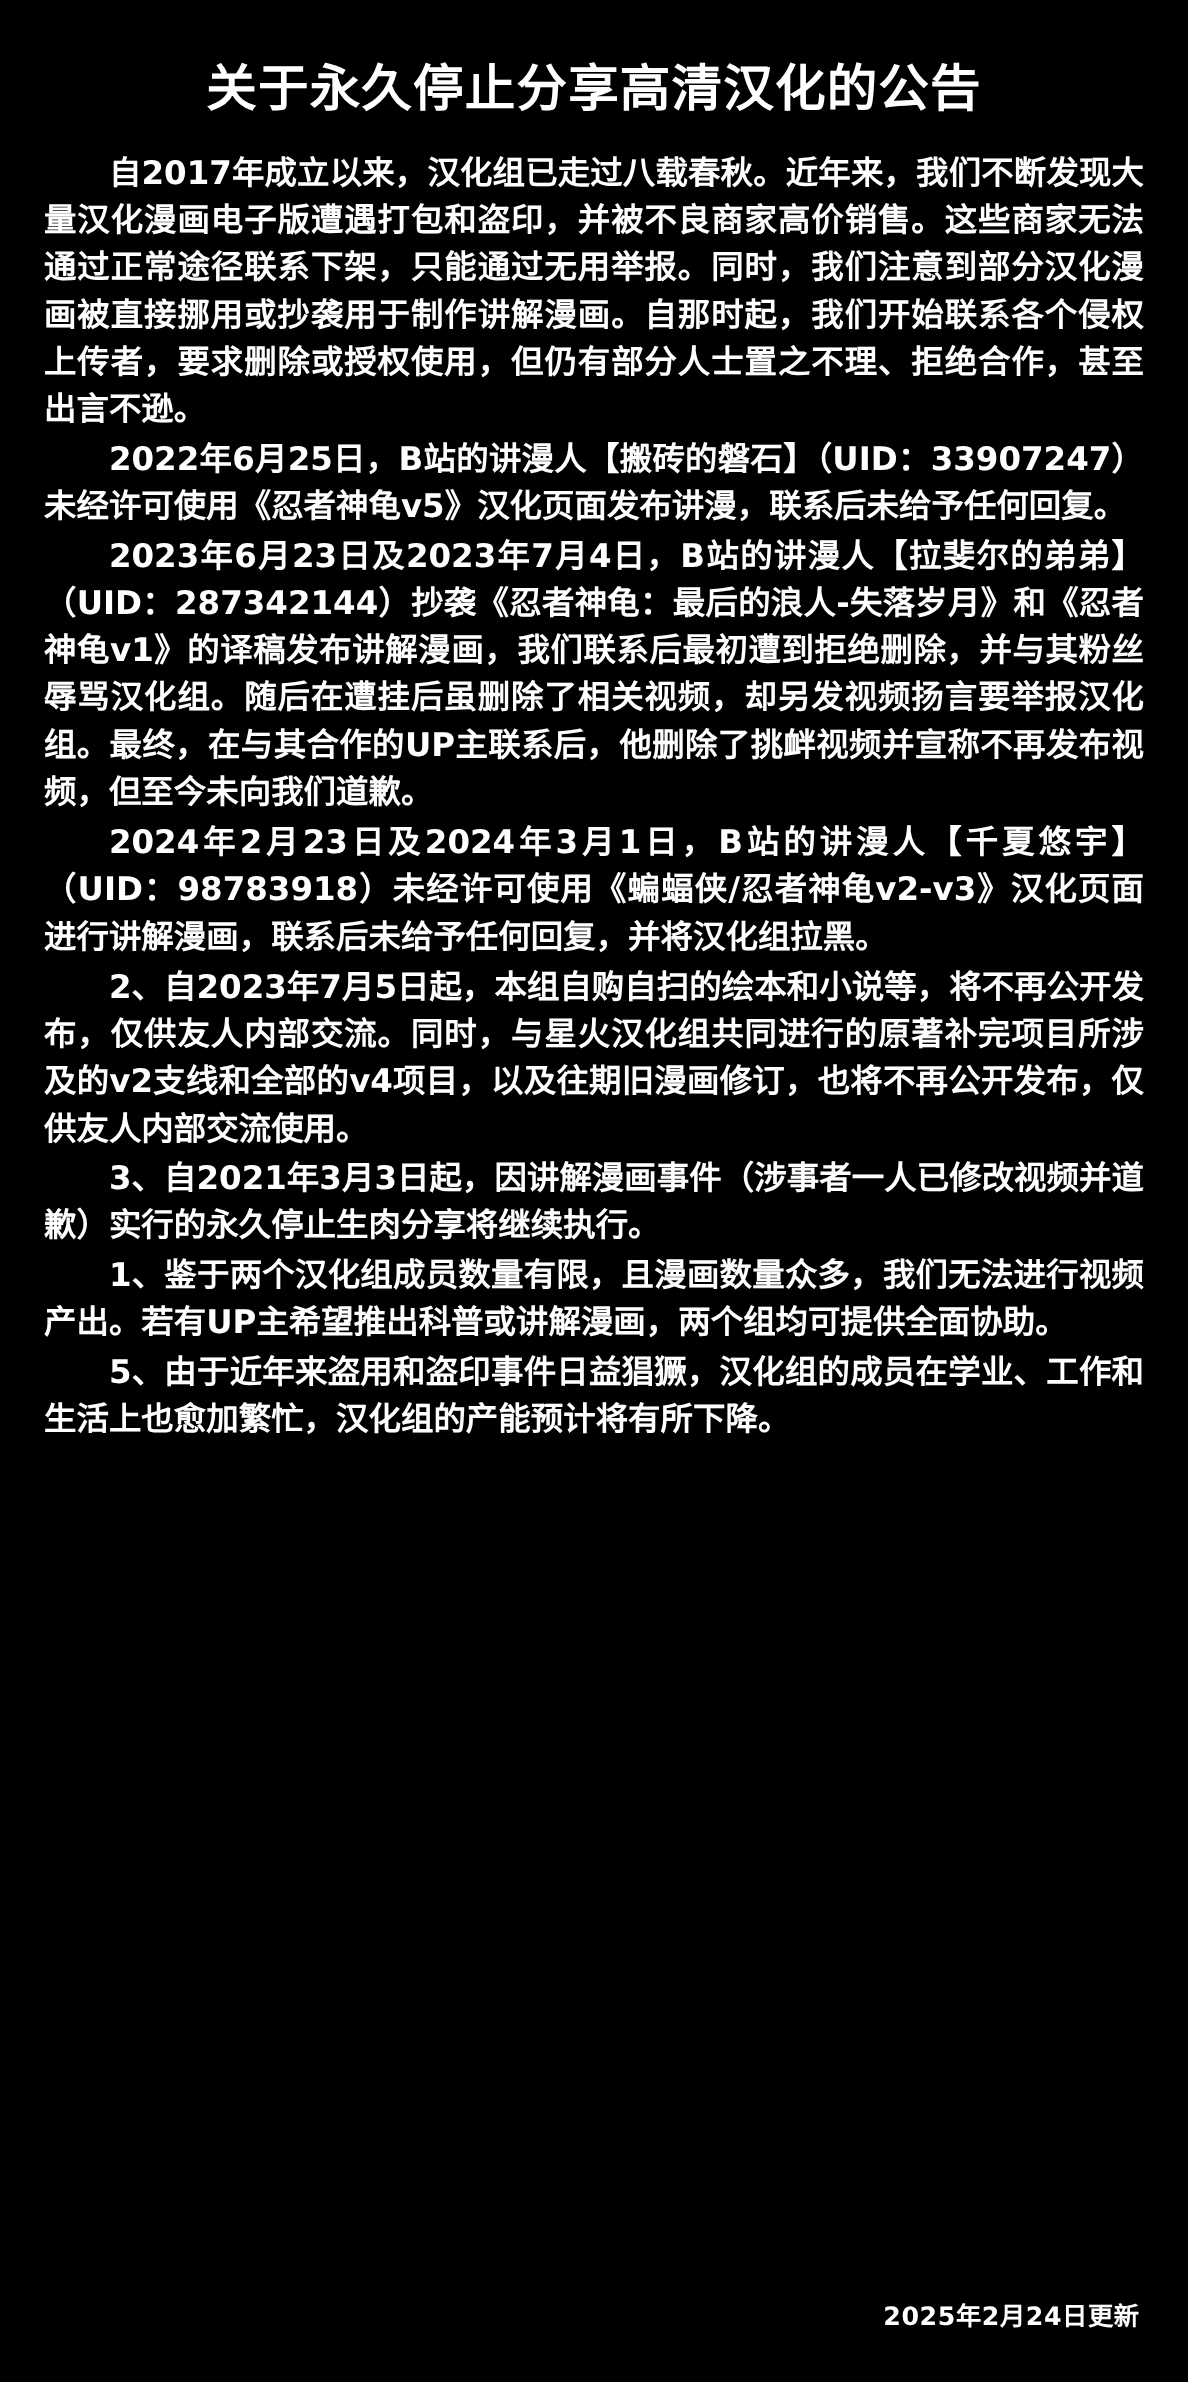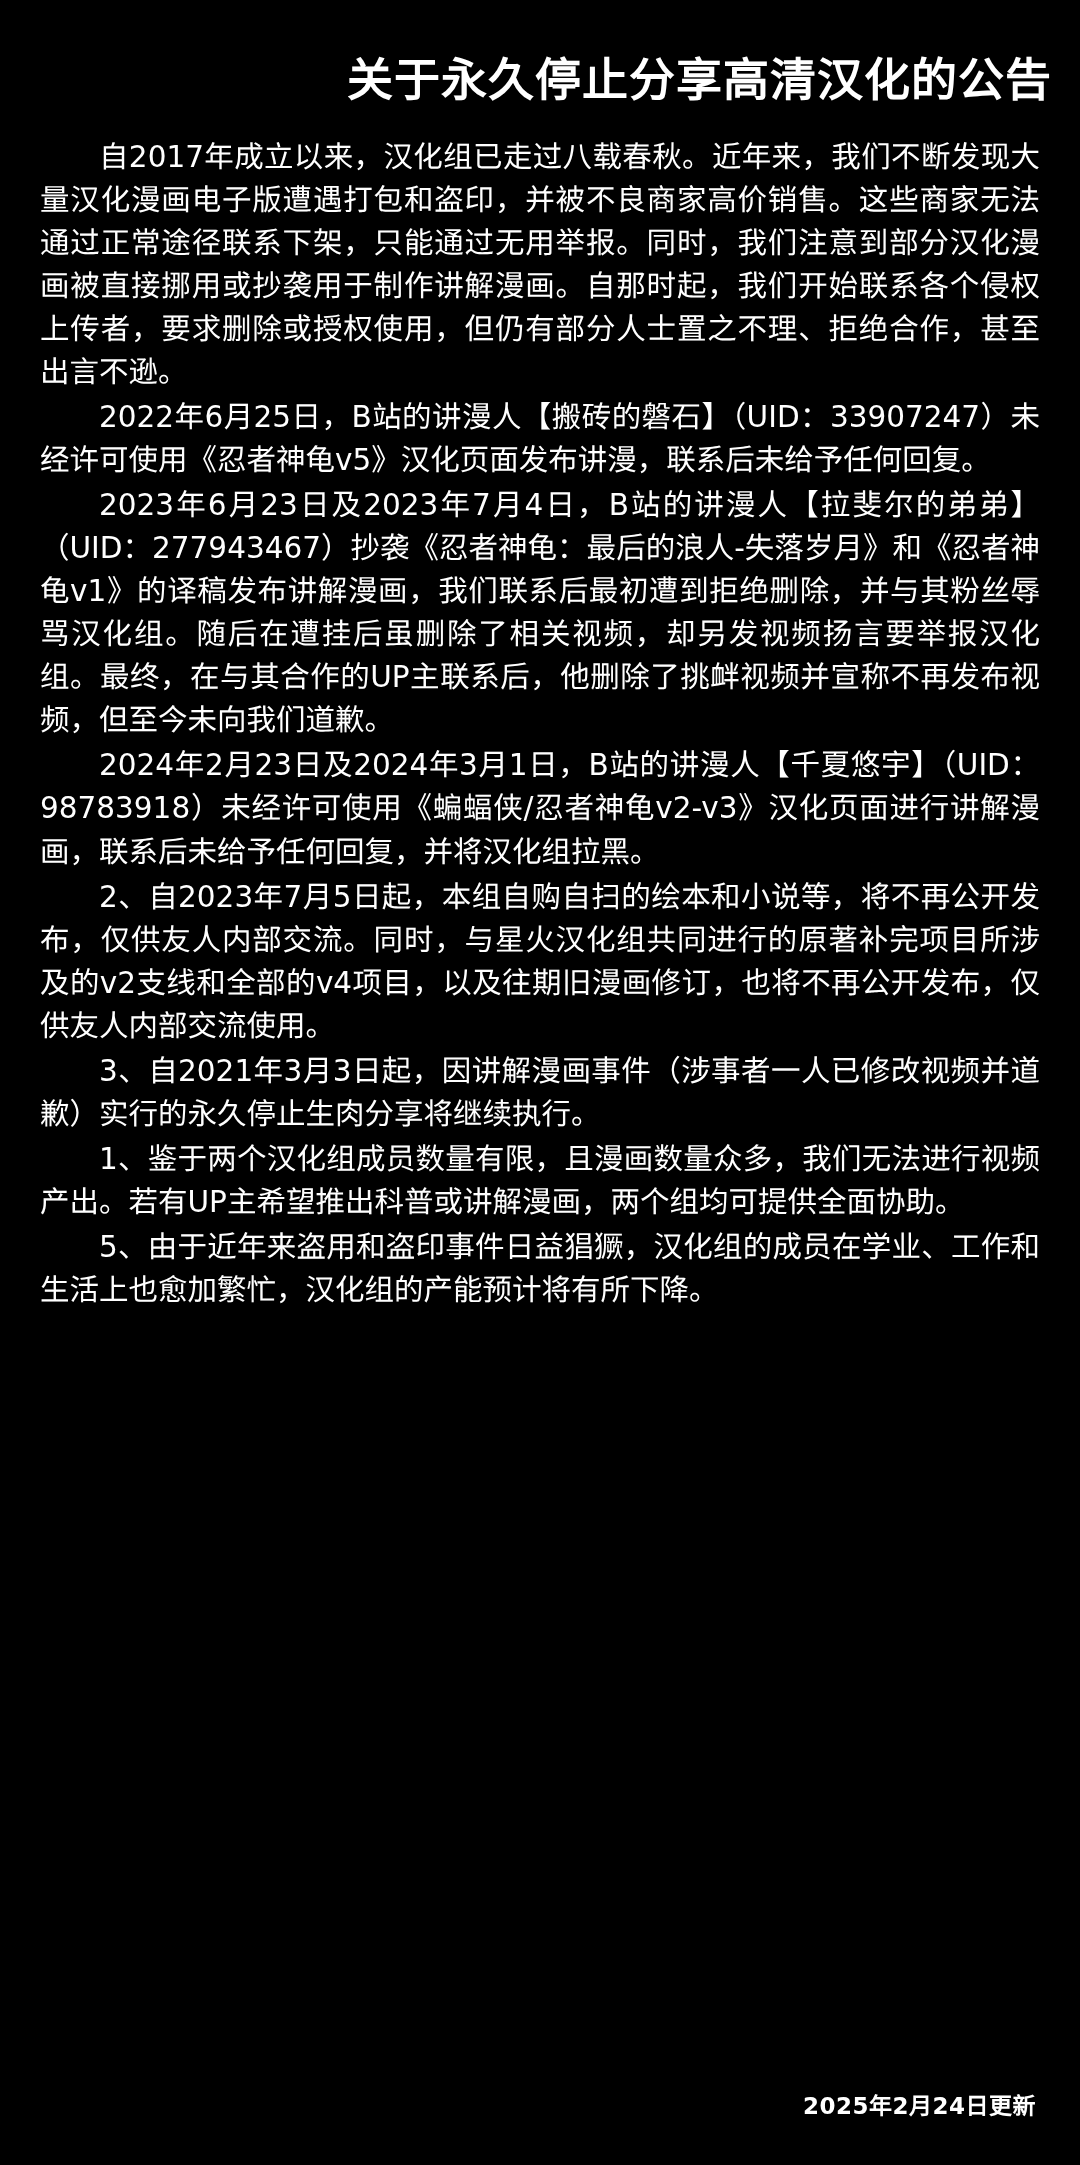--- a/index.html
+++ b/index.html
@@ -16,36 +16,36 @@
   }
   .page {
     width: 1080px;
     height: 2165px;
     box-sizing: border-box;
     background: #000000;
     position: relative;
     padding: 0 28px;
   }
   .title {
-    text-align: right;
+    text-align: center;
     font-size: 46px;
     font-weight: bold;
     letter-spacing: 1px;
     color: #ffffff;
     margin: 0;
     padding-top: 52px;
     padding-bottom: 26px;
     line-height: 1.25;
   }
   .body-text {
     padding: 0 12px;
   }
   .para {
     font-size: 29.5px;
-    font-weight: normal;
+    font-weight: bold;
     line-height: 1.46;
     color: #ffffff;
     text-align: justify;
     text-justify: inter-ideograph;
     margin: 0 0 2px 0;
     text-indent: 2em;
     letter-spacing: 0px;
   }
   .footer {
     position: absolute;
@@ -58,21 +58,21 @@
   }
 </style>
 </head>
 <body>
 
 <div class="page">
   <h1 class="title">关于永久停止分享高清汉化的公告</h1>
   <div class="body-text">
     <p class="para">自2017年成立以来，汉化组已走过八载春秋。近年来，我们不断发现大量汉化漫画电子版遭遇打包和盗印，并被不良商家高价销售。这些商家无法通过正常途径联系下架，只能通过无用举报。同时，我们注意到部分汉化漫画被直接挪用或抄袭用于制作讲解漫画。自那时起，我们开始联系各个侵权上传者，要求删除或授权使用，但仍有部分人士置之不理、拒绝合作，甚至出言不逊。</p>
     <p class="para">2022年6月25日，B站的讲漫人【搬砖的磐石】（UID：33907247）未经许可使用《忍者神龟v5》汉化页面发布讲漫，联系后未给予任何回复。</p>
-    <p class="para">2023年6月23日及2023年7月4日，B站的讲漫人【拉斐尔的弟弟】（UID：277943467）抄袭《忍者神龟：最后的浪人-失落岁月》和《忍者神龟v1》的译稿发布讲解漫画，我们联系后最初遭到拒绝删除，并与其粉丝辱骂汉化组。随后在遭挂后虽删除了相关视频，却另发视频扬言要举报汉化组。最终，在与其合作的UP主联系后，他删除了挑衅视频并宣称不再发布视频，但至今未向我们道歉。</p>
+    <p class="para">2023年6月23日及2023年7月4日，B站的讲漫人【拉斐尔的弟弟】（UID：287342144）抄袭《忍者神龟：最后的浪人-失落岁月》和《忍者神龟v1》的译稿发布讲解漫画，我们联系后最初遭到拒绝删除，并与其粉丝辱骂汉化组。随后在遭挂后虽删除了相关视频，却另发视频扬言要举报汉化组。最终，在与其合作的UP主联系后，他删除了挑衅视频并宣称不再发布视频，但至今未向我们道歉。</p>
     <p class="para">2024年2月23日及2024年3月1日，B站的讲漫人【千夏悠宇】（UID：98783918）未经许可使用《蝙蝠侠/忍者神龟v2-v3》汉化页面进行讲解漫画，联系后未给予任何回复，并将汉化组拉黑。</p>
     <p class="para">2、自2023年7月5日起，本组自购自扫的绘本和小说等，将不再公开发布，仅供友人内部交流。同时，与星火汉化组共同进行的原著补完项目所涉及的v2支线和全部的v4项目，以及往期旧漫画修订，也将不再公开发布，仅供友人内部交流使用。</p>
     <p class="para">3、自2021年3月3日起，因讲解漫画事件（涉事者一人已修改视频并道歉）实行的永久停止生肉分享将继续执行。</p>
     <p class="para">1、鉴于两个汉化组成员数量有限，且漫画数量众多，我们无法进行视频产出。若有UP主希望推出科普或讲解漫画，两个组均可提供全面协助。</p>
     <p class="para">5、由于近年来盗用和盗印事件日益猖獗，汉化组的成员在学业、工作和生活上也愈加繁忙，汉化组的产能预计将有所下降。</p>
   </div>
   <div class="footer">2025年2月24日更新</div>
 </div>
 
 </body></html>

